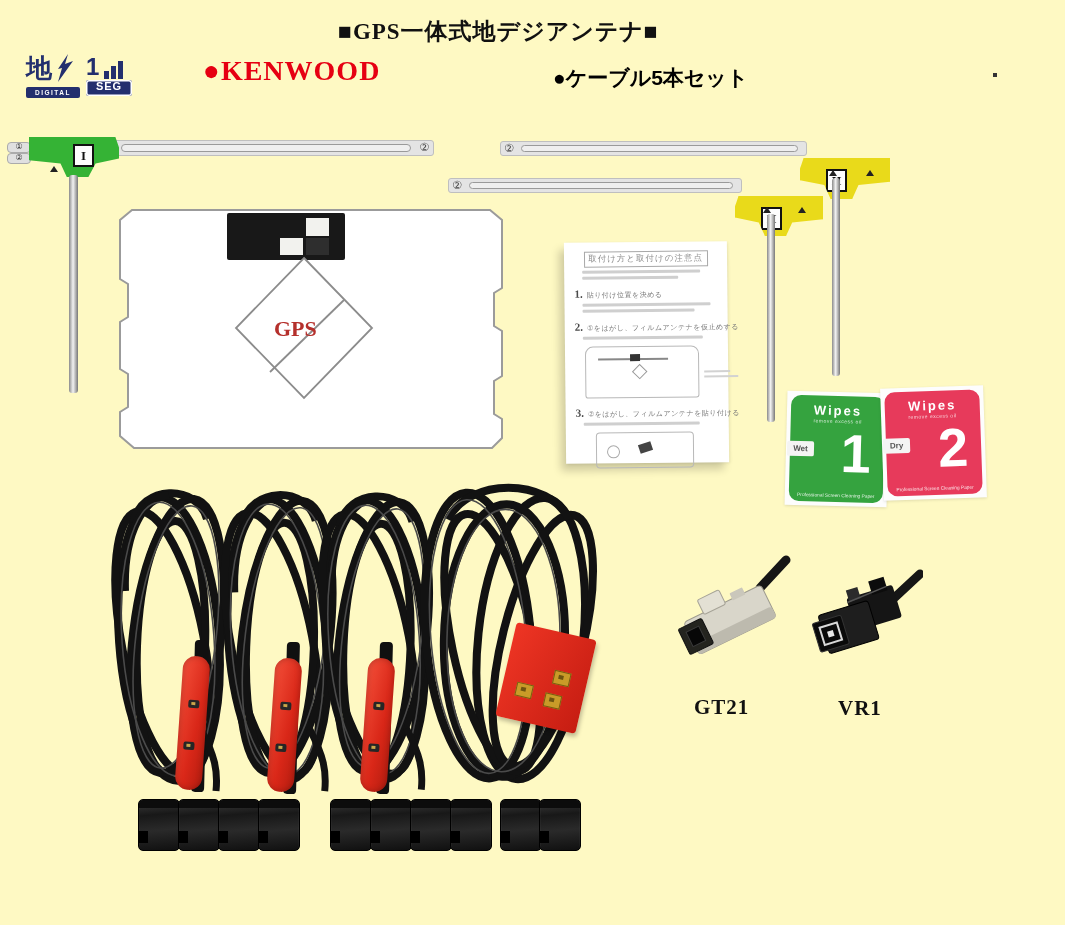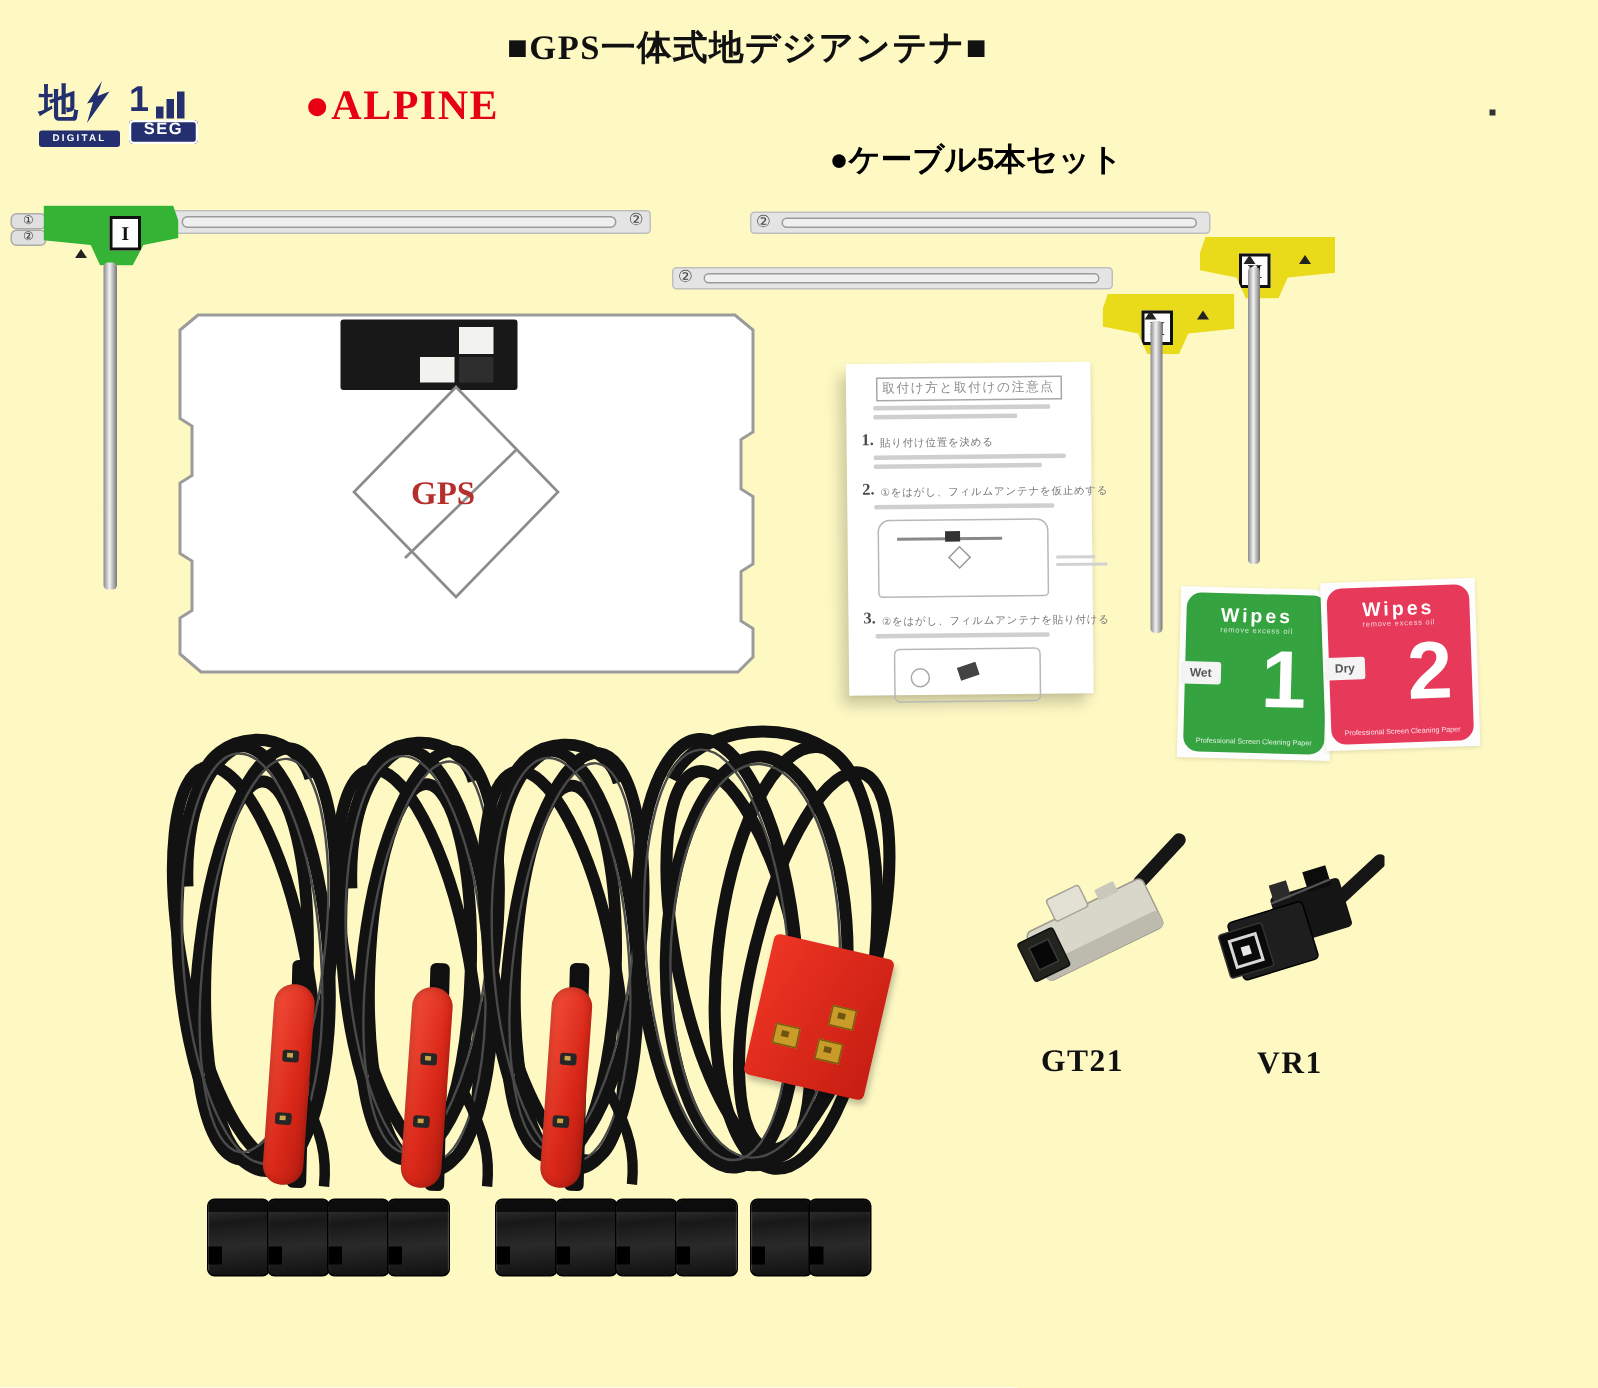--- a/index.html
+++ b/index.html
@@ -5,21 +5,21 @@
   html,body{margin:0;padding:0;background:#fff;}
   .stage{position:relative;width:1065px;height:925px;background:#fef9c3;overflow:hidden;
          font-family:"Liberation Sans","DejaVu Sans",sans-serif;}
   .abs{position:absolute;}
 
   
   .title{left:338px;top:16px;font:700 23px "Liberation Serif","DejaVu Serif",serif;
          color:#111;letter-spacing:1px;white-space:nowrap;}
   .brands{left:203px;top:55px;display:flex;gap:22px;white-space:nowrap;}
   .brand{font:700 28px "Liberation Serif","DejaVu Serif",serif;color:#e60012;letter-spacing:1px;}
-  .cableset{left:553px;top:64px;font:700 21px "Liberation Sans",sans-serif;color:#000;white-space:nowrap;margin-top:28px;}
+  .cableset{left:553px;top:64px;font:700 21px "Liberation Sans",sans-serif;color:#000;white-space:nowrap;}
 
   
   .logo-digital{left:26px;top:53px;width:54px;height:48px;}
   .ld-top{display:flex;align-items:flex-start;height:34px;}
   .ld-kanji{font:900 26px "Liberation Sans",sans-serif;color:#232f6e;line-height:30px;}
   .ld-bar{background:#232f6e;color:#fff;font:700 6.5px "Liberation Sans",sans-serif;
           letter-spacing:1.5px;text-align:center;border-radius:2px;height:11px;line-height:11px;}
   .logo-oneseg{left:86px;top:55px;width:46px;height:42px;}
   .os-top{display:flex;align-items:flex-end;height:24px;}
   .os-one{font:900 24px "Liberation Sans",sans-serif;color:#232f6e;line-height:24px;}
@@ -107,21 +107,21 @@
           <ellipse cx="63" cy="168" rx="46" ry="137" transform="rotate(-4 63 168)"></ellipse>
           <ellipse cx="71" cy="166" rx="40" ry="132" transform="rotate(7 71 166)"></ellipse>
         </g>
         <path d="M96,258 C110,285 113,300 111,320" fill="none" stroke="#121212" stroke-width="7"></path>
       </g>
     </defs>
   </svg>
 
   <div class="abs title">■GPS一体式地デジアンテナ■</div>
   <div class="abs brands">
-    <span class="brand">●ALPINE</span>
+    <span class="brand">●KENWOOD</span>
   </div>
   <div class="abs cableset">●ケーブル5本セット</div>
 
   <div class="abs logo-digital">
     <div class="ld-top">
       <span class="ld-kanji">地</span>
       <svg width="22" height="30" viewBox="0 0 22 30">
         <polygon points="6,16 16,1 13,11 21,8 6,29 10,15" fill="#232f6e"></polygon>
       </svg>
     </div>

